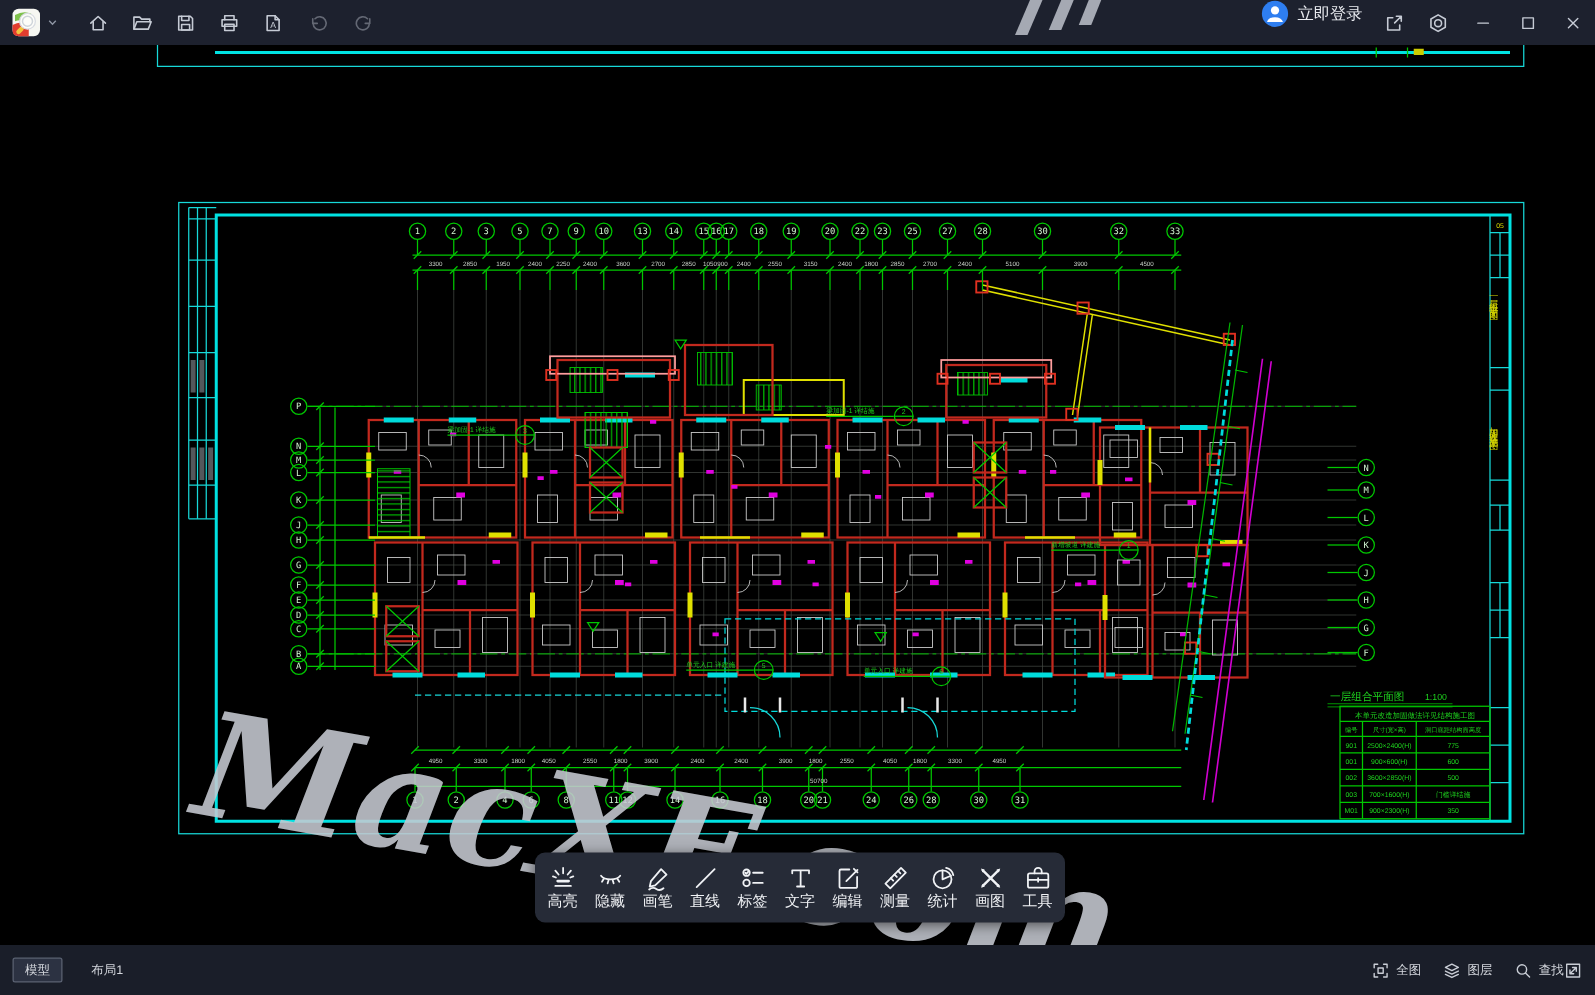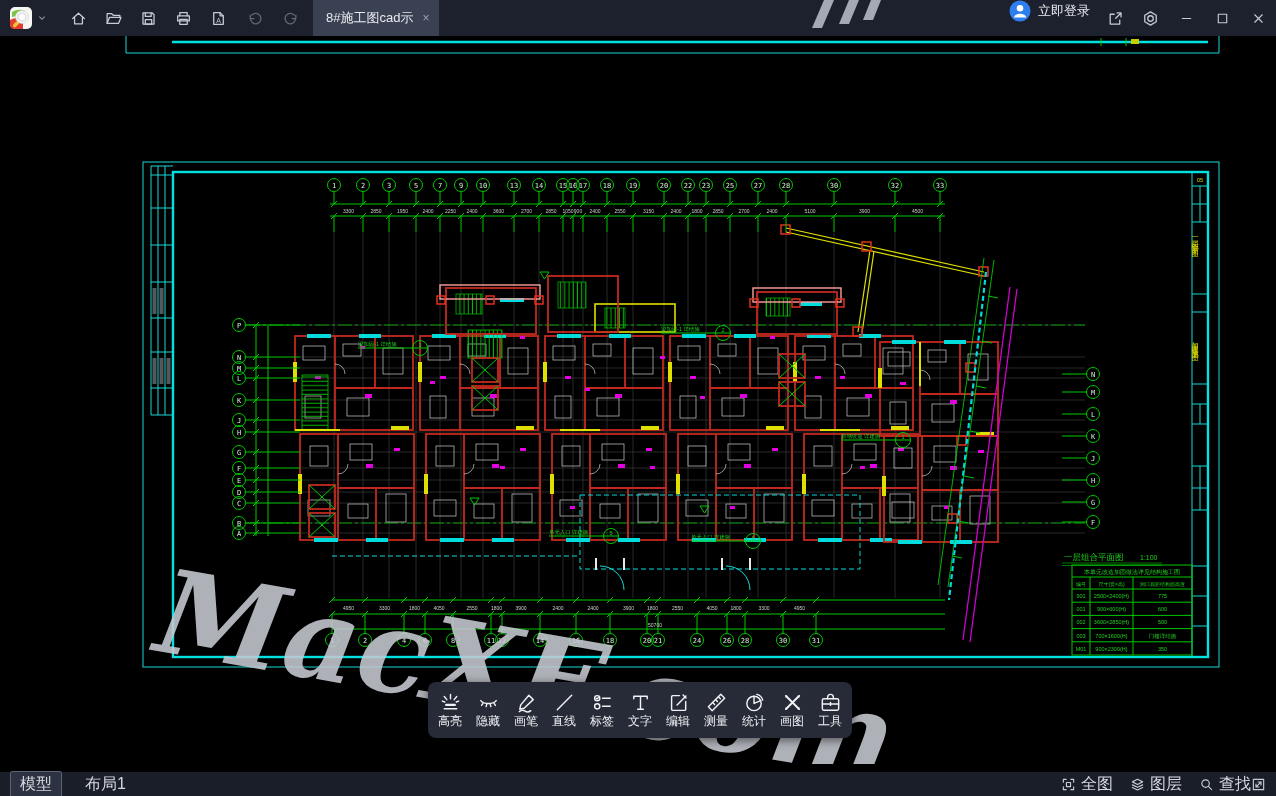--- a/index.html
+++ b/index.html
@@ -31,21 +31,21 @@
   .gt{fill:#1ed41e}
   .w-red{fill:none;stroke:#c2291e;stroke-width:1.8}
   .fw{fill:none;stroke:#cfcfcf;stroke-width:.7}
   .tbv{fill:#d8d800;font-size:7.2px;writing-mode:vertical-rl;letter-spacing:2px}
   .wm{font-family:"DejaVu Serif",serif;font-style:italic;font-weight:bold;font-size:116px;fill:#c6cad2;opacity:.88}
   
   .float-toolbar{position:absolute;left:428px;top:682px;width:424px;height:56px;background:#262b37;border-radius:8px;display:flex;align-items:center;justify-content:center;z-index:20;box-shadow:0 2px 10px rgba(0,0,0,.55)}
   .ft-item{width:38px;display:flex;flex-direction:column;align-items:center;gap:0px;color:#f0f2f5;font-size:12px;cursor:pointer;line-height:15px}
   .ft-item svg{display:block}
   
-  .statusbar{position:absolute;bottom:0;left:0;width:1276px;height:24px;background:#1a1e29;display:flex;align-items:center;padding:0 10px;box-sizing:border-box;z-index:30;color:#d4d7dd;font-size:16px}
+  .statusbar{position:absolute;bottom:0;left:0;width:1276px;height:40px;background:#1a1e29;display:flex;align-items:center;padding:0 10px;box-sizing:border-box;z-index:30;color:#d4d7dd;font-size:10px}
   .mtab{padding:2px 9px;margin-right:13px;border:1px solid #5b6272;background:#2c3242;border-radius:2px;cursor:pointer}
   .mtab.inactive{border:1px solid transparent;background:none;cursor:pointer}
   .sb-right{margin-left:auto;display:flex;align-items:center;}
   .sb-btn{display:flex;align-items:center;gap:5px;cursor:pointer;color:#d4d7dd}
   .sb-btn svg{color:#c9cdd5}
   .cb{width:12px;height:12px;border:1px solid #99a0ac;border-radius:2px;display:inline-block;background:transparent}
 </style>
 </head>
 <body>
 
@@ -107,24 +107,20 @@
           <path d="M3.3,8.2 a4.9,4.9 0 1 0 1.4,-3.5"></path>
         </svg>
       </div>
       <div class="ibtn disabled">
         <svg width="17" height="17" viewBox="0 0 16 16" fill="none" stroke="currentColor" stroke-width="1.2" stroke-linecap="round" stroke-linejoin="round">
           <path d="M13,4.8 V8.2 H9.6"></path>
           <path d="M12.7,8.2 a4.9,4.9 0 1 1 -1.4,-3.5"></path>
         </svg>
       </div>
     </div>
-  <div class="tab">
-    <span>8#施工图cad示</span>
-    <span class="x">×</span>
-  </div>
   <div class="tb-right">
     <div class="login-wrap">
       <svg width="22" height="22" viewBox="0 0 22 22">
         <circle cx="11" cy="11" r="10.5" fill="#2e7ef0"></circle>
         <circle cx="11" cy="8.3" r="3.3" fill="#fff"></circle>
         <path d="M4.6,17.6 a6.6,5 0 0 1 12.8,0 z" fill="#fff"></path>
       </svg>
       <span class="login">立即登录</span>
     </div>
     <div class="tb-icons" id="tb-right-icons" style="margin-left:0">

